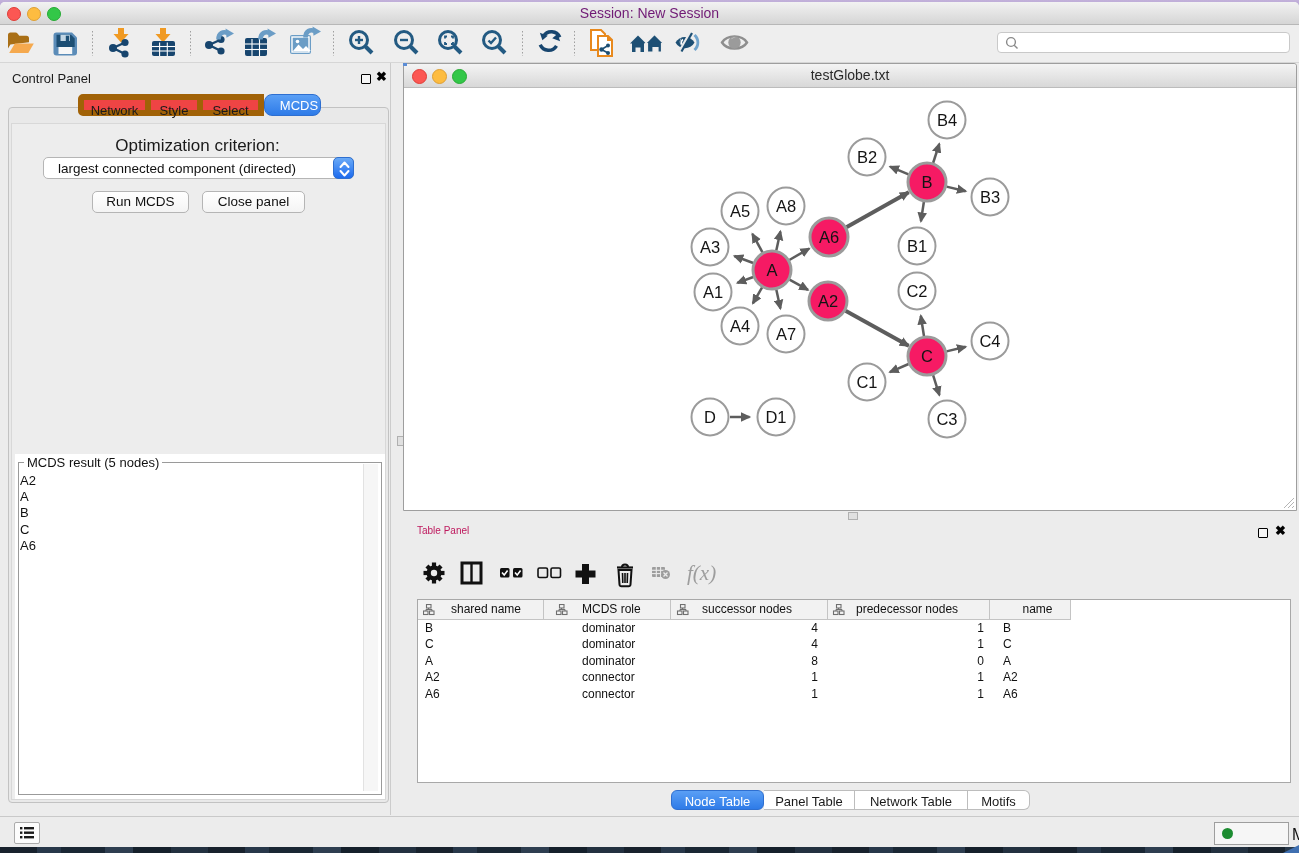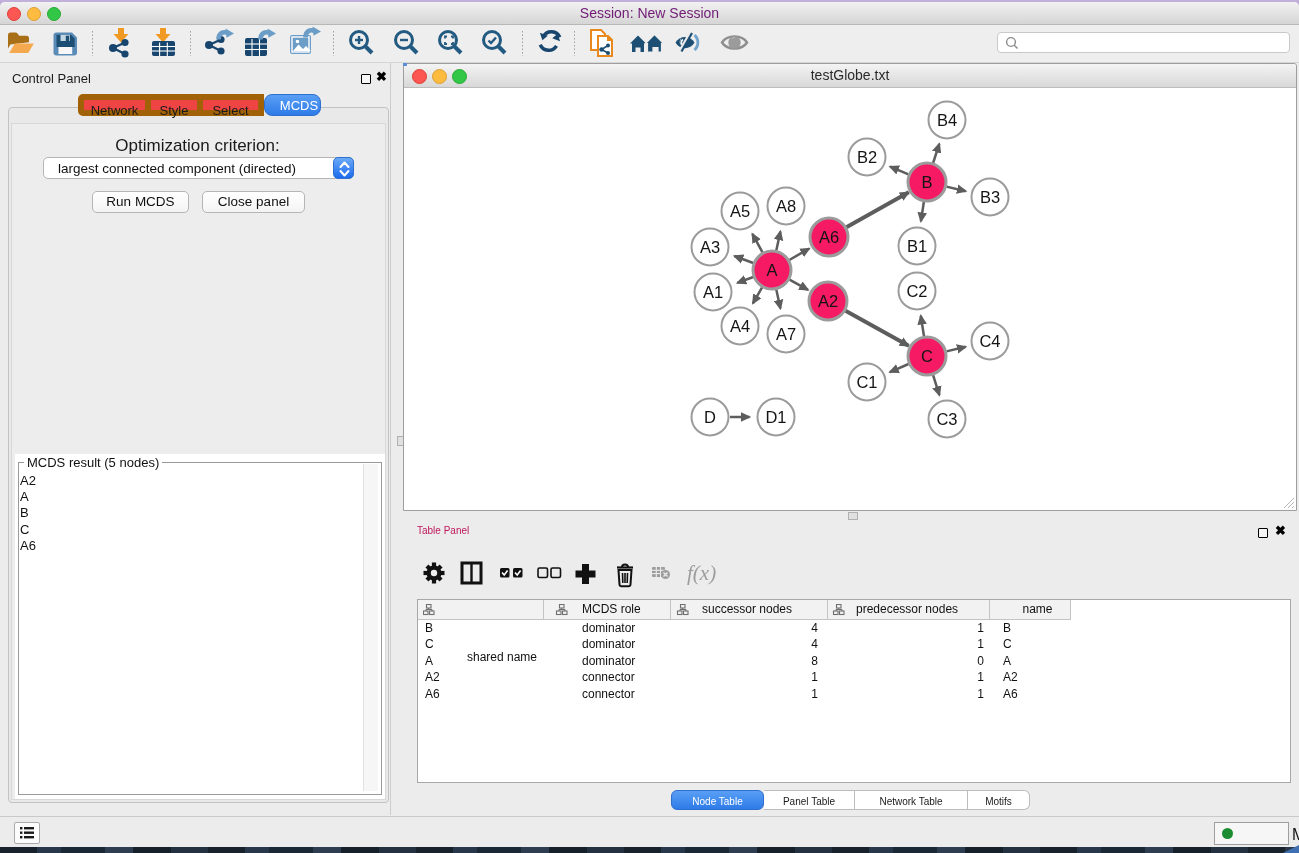--- a/index.html
+++ b/index.html
@@ -68,21 +68,21 @@
 
 #tp-title{left:417px;top:525px;font-size:10px;color:#be185d;}
 #tp-float{left:1258px;top:528px;width:8px;height:8px;border:1.6px solid #000;border-radius:1px;background:#f5f5f5;}
 #tp-close{left:1275px;top:523px;font-size:13px;font-weight:bold;color:#000;}
 #tbl{left:417px;top:599px;width:874px;height:184px;background:#fff;border:1px solid #a8a8a8;box-sizing:border-box;}
 #tbl-head{position:absolute;left:0;top:0;width:652px;height:19px;background:#f2f2f2;border-bottom:1px solid #c4c4c4;border-right:1px solid #c4c4c4;}
 .hcell{position:absolute;top:0;height:19px;box-sizing:border-box;font-size:12px;color:#111;line-height:19px;}
 .hsep{position:absolute;top:0;width:1px;height:19px;background:#c4c4c4;}
 .trow{position:absolute;font-size:12px;color:#111;line-height:16.4px;}
 
-.btab{top:790px;height:20px;line-height:21px;text-align:center;font-size:10px;color:#1a1a1a;
+.btab{top:790px;height:20px;line-height:21px;text-align:center;font-size:13px;color:#1a1a1a;
   background:#fff;border:1px solid #bdbdbd;box-sizing:border-box;}
 #btab-node{left:671px;width:93px;border-radius:6px;background:linear-gradient(#5a9ff5,#2e7be8);border:1px solid #2e6fd0;color:#fff;}
 #btab-edge{left:764px;width:91px;border-left:none;}
 #btab-netw{left:855px;width:113px;border-left:none;}
 #btab-motif{left:968px;width:62px;border-radius:0 6px 6px 0;border-left:none;}
 
 #statusbar{left:0;top:816px;width:1299px;height:30px;background:#ececec;border-top:1px solid #c9c9c9;}
 #lbtn{left:14px;top:822px;width:26px;height:22px;background:#fcfcfc;border:1px solid #ababab;border-radius:2px;box-sizing:border-box;}
 #membtn{left:1214px;top:822px;width:75px;height:23px;background:#f6f6f6;border:1px solid #9e9e9e;box-sizing:border-box;}
 #memdot{left:1222px;top:828px;width:11px;height:11px;border-radius:50%;background:#1c8c31;}
@@ -445,21 +445,21 @@
           <rect x="3.5" y="0.5" width="4.5" height="3.5"></rect>
           <rect x="0.5" y="7" width="4.5" height="3.5"></rect>
           <rect x="6.5" y="7" width="4.5" height="3.5"></rect>
 <path d="M5.5 4 v1.5 M3 5.5 h6 M3 5.5 V7 M9 5.5 V7"></path>
         </g>
 <use href="#oc1" x="133"></use>
         <use href="#oc1" x="254"></use>
         <use href="#oc1" x="410"></use>
 </g>
 </svg>
-<div class="hcell" style="left:49px;width:100px;margin-top:48px;">shared name</div>
+<div class="hcell" style="left:33px;width:100px;">shared name</div>
 <div class="hcell" style="left:164px;width:100px;">MCDS role</div>
 <div class="hcell" style="left:284px;width:140px;">successor nodes</div>
 <div class="hcell" style="left:438px;width:150px;">predecessor nodes</div>
 <div class="hcell" style="left:571px;width:81px;text-align:center;margin-left:8px;">name</div>
 <div class="hsep" style="left:125px;"></div>
 <div class="hsep" style="left:252px;"></div>
 <div class="hsep" style="left:409px;"></div>
 <div class="hsep" style="left:571px;"></div>
 <div class="trow" style="left:7px;top:20px;">B<br>C<br>A<br>A2<br>A6</div>
 <div class="trow" style="left:164px;top:20px;">dominator<br>dominator<br>dominator<br>connector<br>connector</div>

